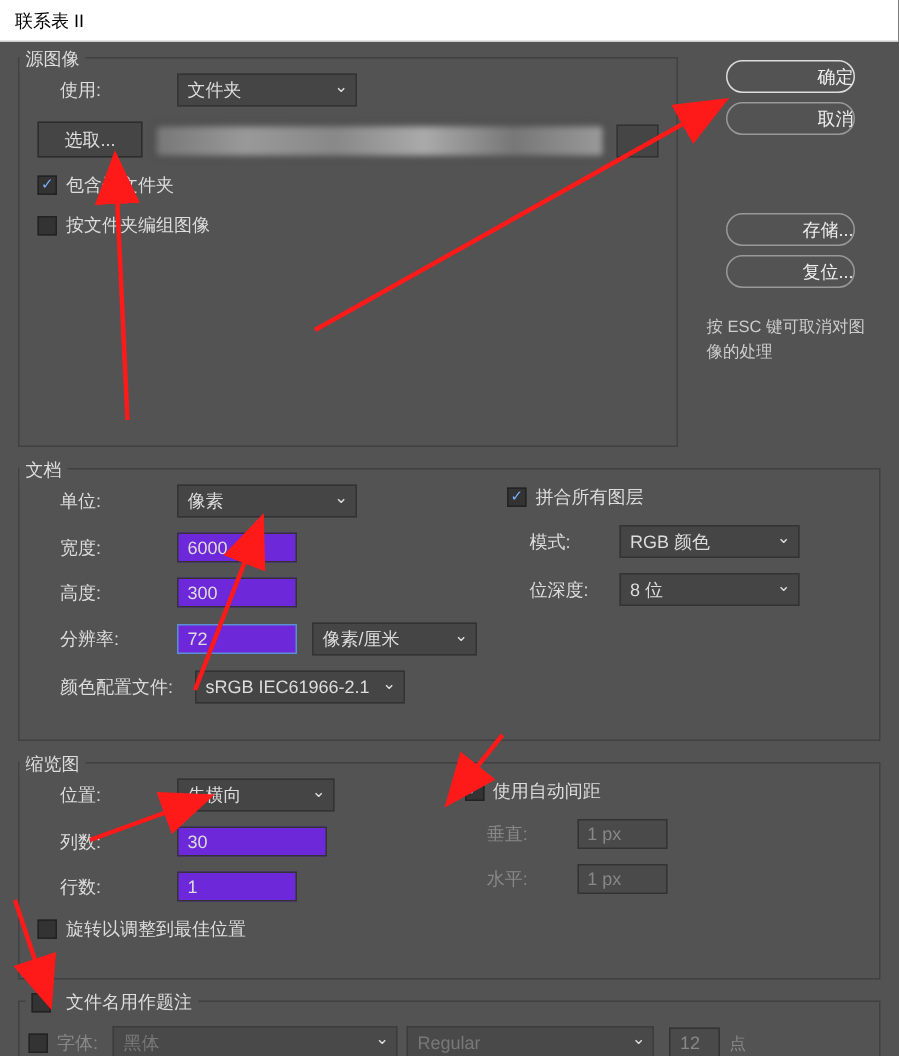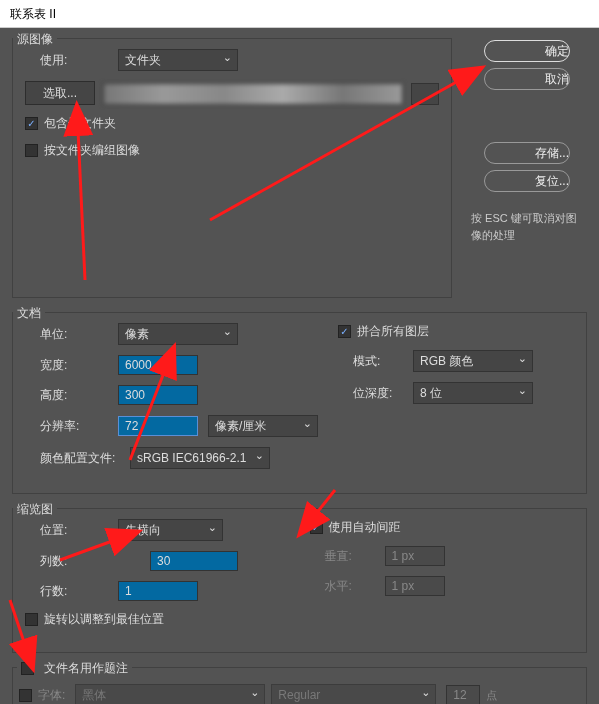--- a/index.html
+++ b/index.html
@@ -12,21 +12,21 @@
 .row { display: flex; align-items: center; margin-bottom: 10px; font-size: 12px; color: #ddd; }
 .row label, .lbl { color: #ddd; font-size: 12px; margin-left: 15px; }
 .lbl { width: 78px; flex-shrink: 0; }
 .select { background: #454545; border: 1px solid #333; color: #ddd; font-size: 12px; height: 22px; padding: 2px 18px 2px 6px; position: relative; appearance: none; }
 .select-wrap { position: relative; display: inline-block; }
 .select-wrap::after { content: "⌄"; position: absolute; right: 6px; top: 2px; color: #ddd; font-size: 11px; pointer-events: none; }
 .btn { background: #454545; border: 1px solid #2d2d2d; color: #ddd; font-size: 12px; height: 24px; padding: 0 16px; cursor: pointer; }
 .btn-round { background: #535353; border: 1px solid #999; color: #eee; font-size: 12px; height: 22px; width: 86px; border-radius: 11px; cursor: pointer; text-align: right; }
 .chk { width: 13px; height: 13px; background: #333; border: 1px solid #222; margin-right: 6px; display: inline-flex; align-items: center; justify-content: center; cursor: pointer; flex-shrink: 0; }
 .chk.checked::after { content: "✓"; color: #7bb0ff; font-size: 10px; line-height: 1; }
-.input { background: #0369a1; border: 1px solid #333; color: #ddd; font-size: 12px; height: 20px; padding: 2px 6px; }
+.input { background: #6d28d9; border: 1px solid #333; color: #ddd; font-size: 12px; height: 20px; padding: 2px 6px; }
 .input.on { border: 1px solid #5a8fd6; }
 .input.disabled { color: #888; background: #4a4a4a; }
 .right-col { position: absolute; top: 40px; right: 16px; width: 112px; display: flex; flex-direction: column; gap: 6px; align-items: center; }
 .note { font-size: 11px; color: #ccc; line-height: 1.5; margin-top: 12px; }
 .source-group { width: 440px; }
 .two-col { display: flex; }
 .two-col .col { flex: 1; }
 .path-bar { display: flex; gap: 8px; align-items: flex-end; margin-bottom: 10px; }
 .path-blur { flex: 1; height: 22px; background: linear-gradient(90deg,#777 0%,#999 20%,#888 40%,#aaa 60%,#777 80%,#999 100%); filter: blur(2px); border: 1px solid #333; }
 .path-browse { width: 28px; height: 22px; background: #454545; border: 1px solid #333; }
@@ -117,21 +117,21 @@
     <div class="group">
       <div class="group-title">缩览图</div>
       <div class="two-col">
         <div class="col">
           <div class="row">
             <span class="lbl">位置:</span>
             <div class="select-wrap"><select class="select" style="width:105px"><option>先横向</option></select></div>
           </div>
           <div class="row">
             <span class="lbl">列数:</span>
-            <input class="input" style="width: 88px; margin-left: 32px;" value="30">
+            <input class="input" style="width: 100px;" value="30">
           </div>
           <div class="row">
             <span class="lbl">行数:</span>
             <input class="input" style="width: 80px;" value="1">
           </div>
           <div class="row">
             <span class="chk"></span>
             <span>旋转以调整到最佳位置</span>
           </div>
         </div>

